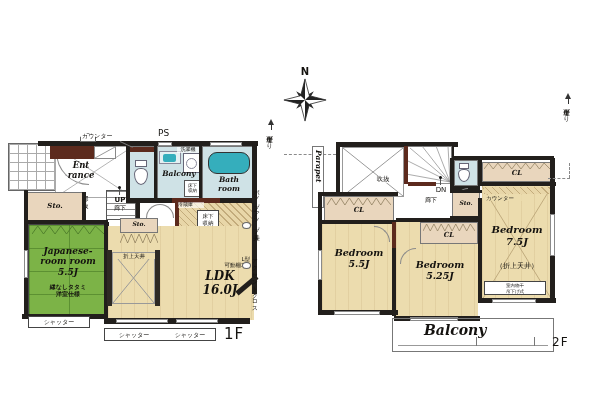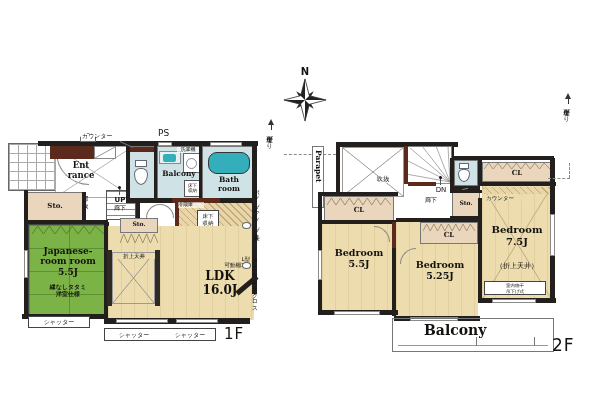--- a/index.html
+++ b/index.html
@@ -13,21 +13,21 @@
   .blue{background:#cfe2e6}
   .beige{background-color:#ecdcae;background-image:repeating-linear-gradient(90deg,rgba(180,150,100,.18) 0 1px,transparent 1px 13px)}
   .beige2{background:#e9d6bd}
   .tatami{background-color:#7cb347;background-image:linear-gradient(rgba(60,110,30,.5) 1px,transparent 1px),linear-gradient(90deg,rgba(60,110,30,.5) 1px,transparent 1px);background-size:40px 23px}
   .hatch{background-color:#e8d6a8;background-image:repeating-linear-gradient(45deg,rgba(150,120,70,.45) 0 1px,transparent 1px 5px)}
   .tile{background:#fff;background-image:linear-gradient(#aaa 1px,transparent 1px),linear-gradient(90deg,#aaa 1px,transparent 1px);background-size:9px 9px;border:1px solid #666}
   .stairs{background:#fff;background-image:repeating-linear-gradient(180deg,#888 0 1px,transparent 1px 6px);border:1px solid #555}
   .win{position:absolute;background:#fff;border:1px solid #8a8a8a}
   .box{position:absolute;background:#fff;border:1px solid #555}
   .lbl{position:absolute;line-height:1.15;white-space:pre-line}
-  .serif{font-family:"DejaVu Serif",serif;font-weight:700}
+  .serif{font-family:"DejaVu Serif",serif;font-style:italic;font-weight:700}
   .ctr{text-align:center}
   .rt{text-align:right}
   .vjp{writing-mode:vertical-rl}
   .dash-h{position:absolute;border-top:1px dashed #8a8a8a}
   .dash-v{position:absolute;border-left:1px dashed #8a8a8a}
   .cross-svg{position:absolute;left:0;top:0;width:100%;height:100%}
   .arc{position:absolute;border:1px solid #8a8a8a;background:transparent}
   .arc-bl{border-right:0;border-top:0;border-radius:0 0 0 100%}
   .arc-tl{border-right:0;border-bottom:0;border-radius:100% 0 0 0}
   .arc-tr{border-left:0;border-bottom:0;border-radius:0 100% 0 0}
@@ -306,21 +306,21 @@
     <div class="wall" style="left:394px;top:316px;width:86px;height:5px"></div>
     <div class="win" style="left:334px;top:311px;width:46px;height:4px"></div>
     <div class="win" style="left:410px;top:317px;width:48px;height:4px"></div>
     <div class="win" style="left:492px;top:299px;width:44px;height:4px"></div>
 
     <div class="a" style="left:392px;top:318px;width:162px;height:34px;border:1px solid #777"></div>
     <div class="a" style="left:398px;top:345px;width:150px;height:1px;background:#999"></div>
     <div class="a" style="left:476px;top:337px;width:1px;height:9px;background:#777"></div>
     <div class="a" style="left:534px;top:337px;width:1px;height:9px;background:#777"></div>
     <div class="lbl serif ctr" style="left:424px;top:322px;width:60px;font-size:14px">Balcony</div>
-    <div class="lbl" style="left:552px;top:336px;width:36px;font-size:17px;letter-spacing:1px">2F</div>
+    <div class="lbl" style="left:552px;top:336px;width:36px;font-size:12px;letter-spacing:1px">2F</div>
 
     <div class="tri-up" style="left:565px;top:93px"></div>
     <div class="a" style="left:568px;top:99px;width:1px;height:5px;background:#333"></div>
     <div class="lbl vjp" style="left:562px;top:104px;height:58px;font-size:6.5px">母屋下がり</div>
     <div class="dash-v" style="left:569px;top:163px;height:15px"></div>
     <div class="dash-h" style="left:548px;top:178px;width:22px"></div>
   </div>
 
 </div>
 

